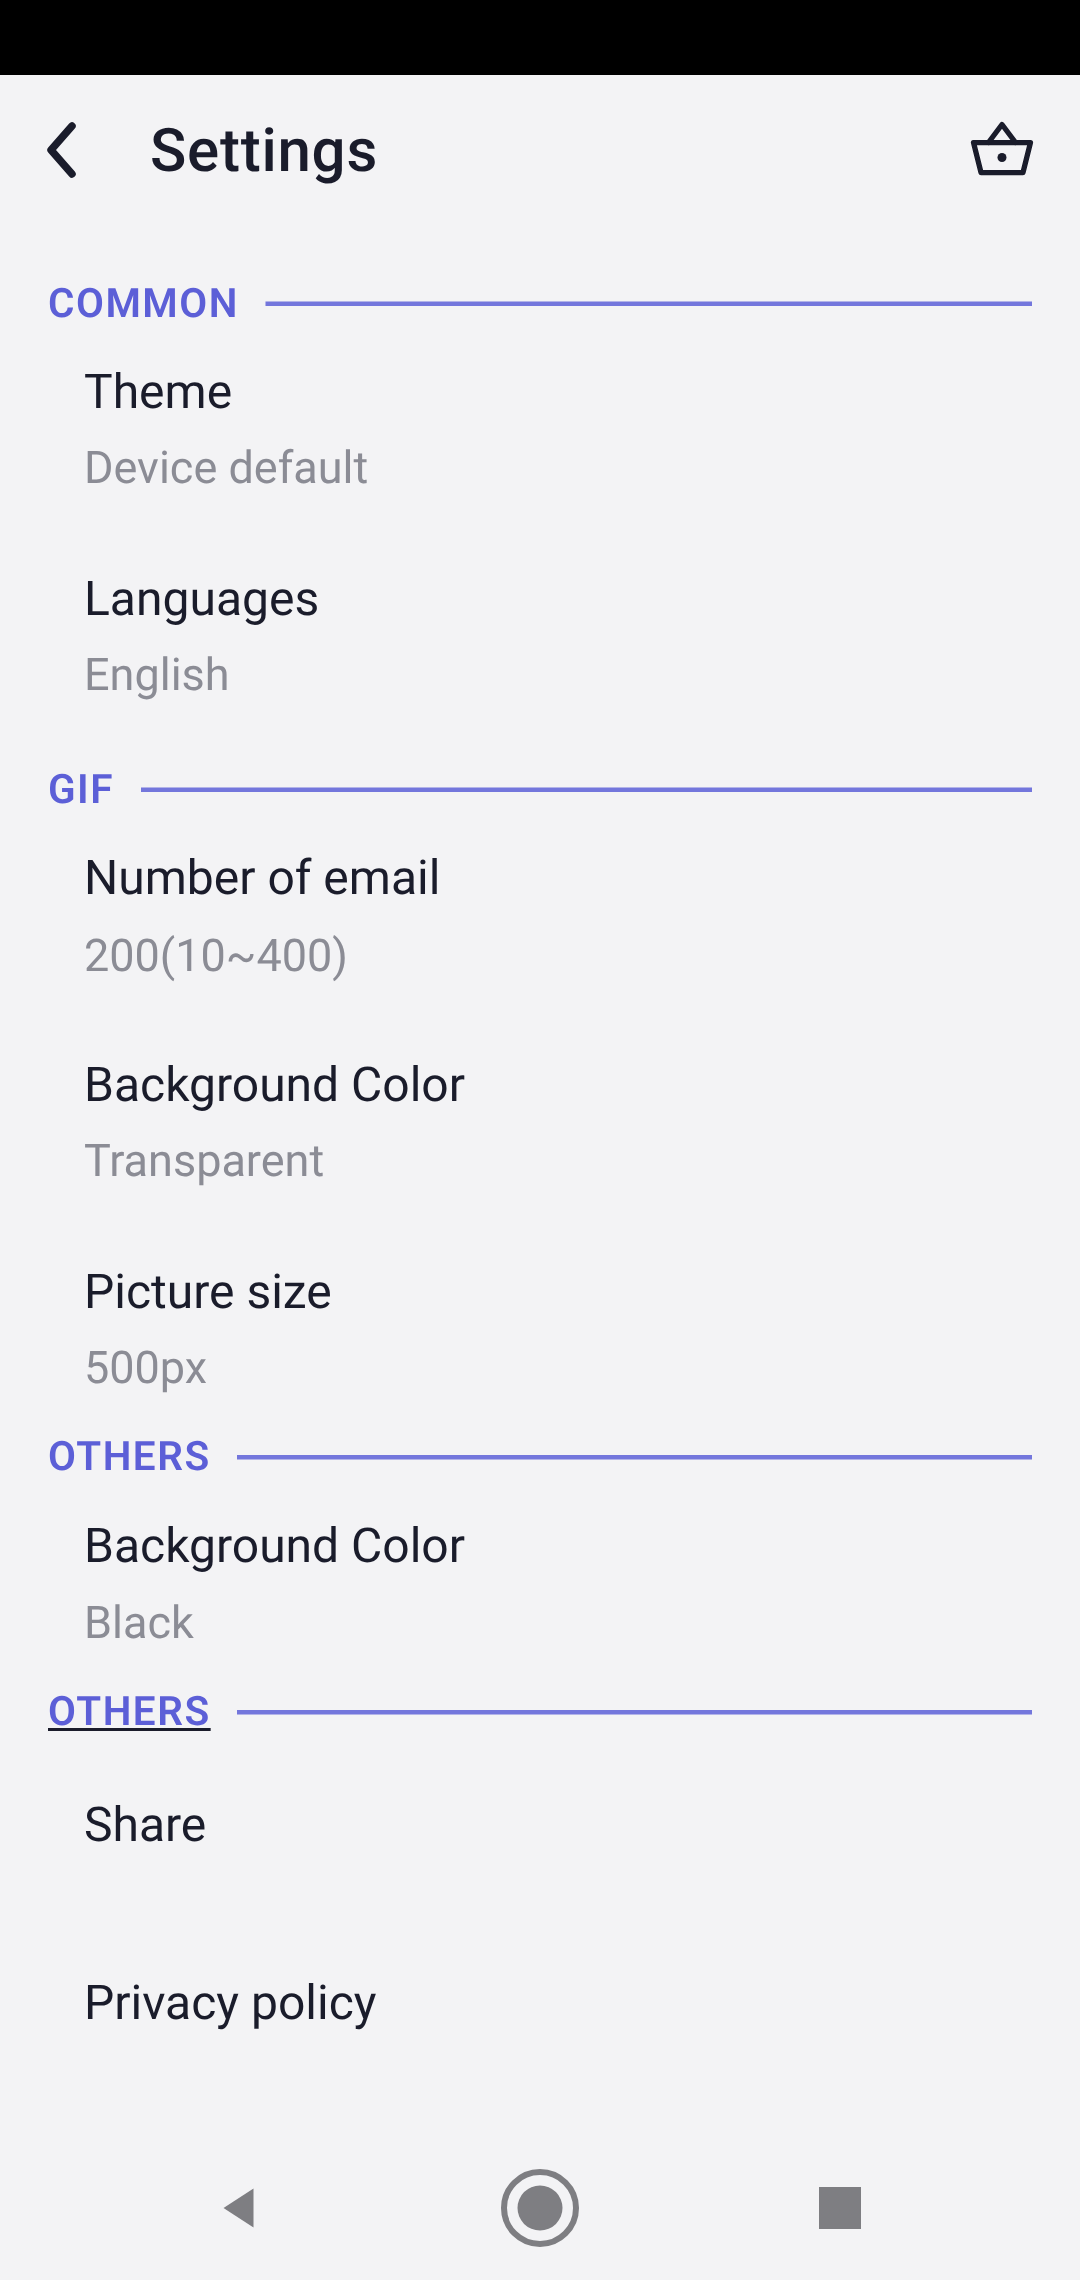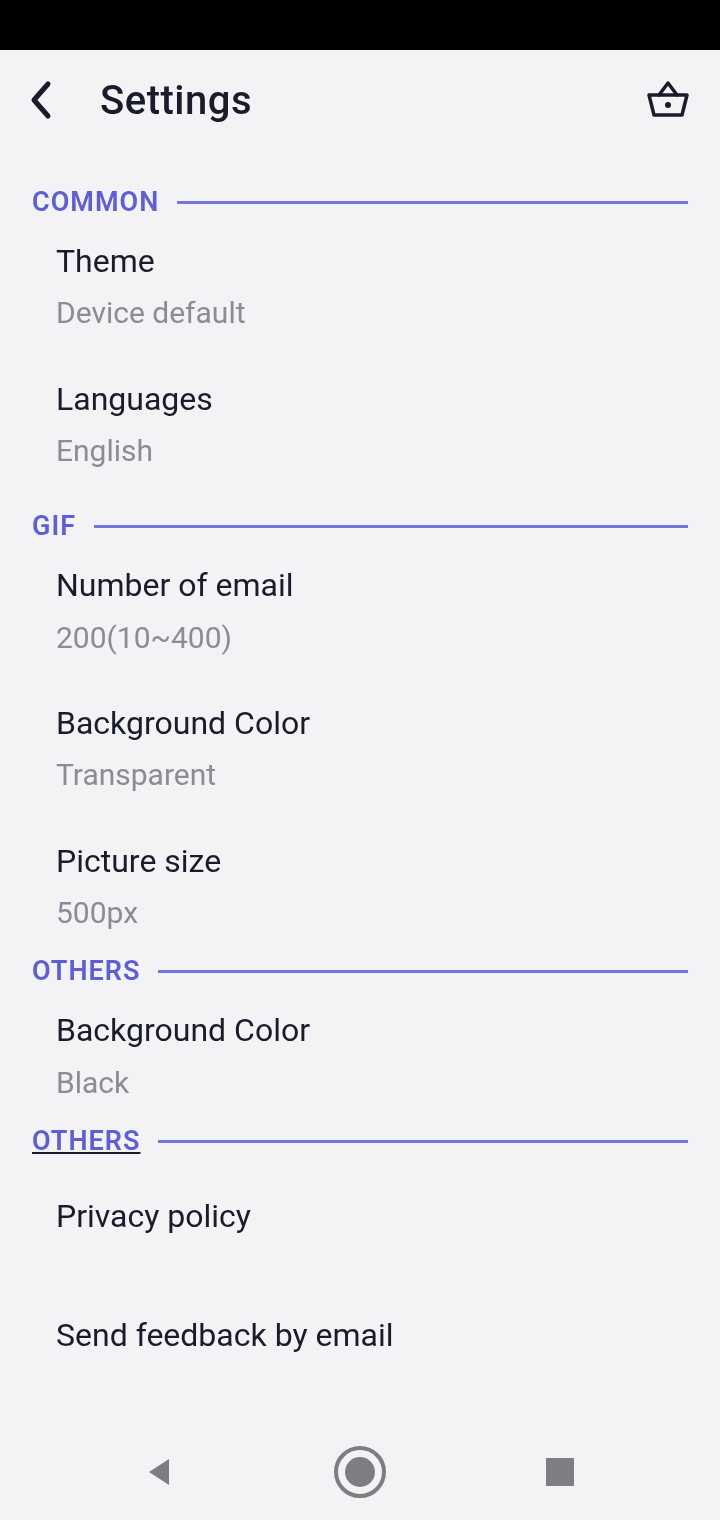--- a/index.html
+++ b/index.html
@@ -197,20 +197,23 @@
     <div class="setting-item">
       <div class="setting-title">Background Color</div>
       <div class="setting-value">Black</div>
     </div>
 
     <div class="section-header" style="margin-top:0;text-decoration:underline;">
       <span class="section-label">OTHERS</span>
       <span class="section-line"></span>
     </div>
     <div class="setting-item action">
+      <div class="setting-title">Share</div>
+    </div>
+    <div class="setting-item action">
       <div class="setting-title">Privacy policy</div>
     </div>
     <div class="setting-item action">
       <div class="setting-title">Send feedback by email</div>
     </div>
 
   </div>
 </div>
 
 <div class="nav-bar">

